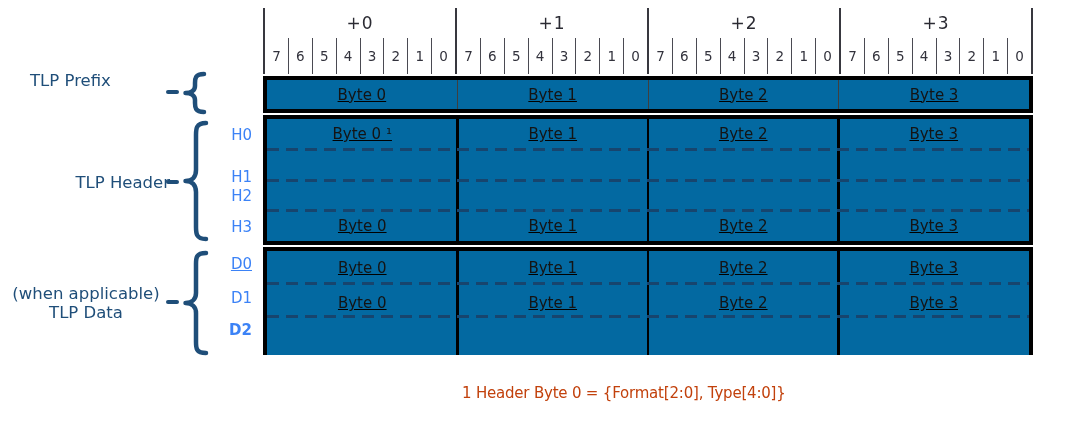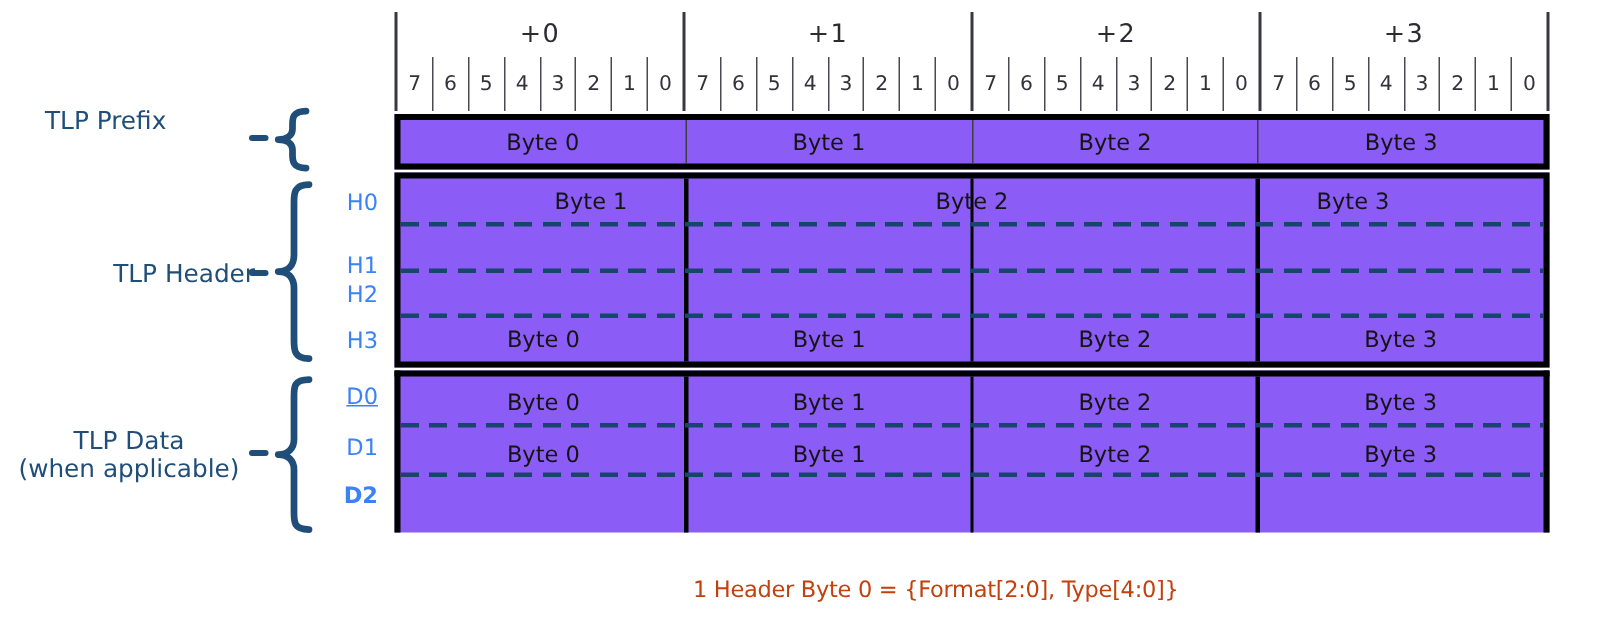--- a/index.html
+++ b/index.html
@@ -16,21 +16,21 @@
   .byte-group { flex:1; display:flex; flex-direction:column; box-sizing:border-box; border-left:2px solid #38383f; }
   .offset-label { height:30px; display:flex; align-items:center; justify-content:center;
     font-size:17px; color:#2b2b33; letter-spacing:1px; }
   .bit-row { height:36px; display:flex; }
   .bit-cell { flex:1; display:flex; align-items:center; justify-content:center;
     font-size:13.5px; color:#32323c; border-left:1.5px solid #4a4a52; }
   .bit-cell:first-child { border-left:none; }
 
   
   .box { position:absolute; left:263px; width:770px; box-sizing:border-box;
-    border:4px solid #000; background:#8b5cf6; }
+    border:4px solid #000; background:#0369a1;text-decoration:underline; }
   .prefix-box { top:76px; height:37px; display:flex; }
   .prefix-cell { flex:1; display:flex; align-items:center; justify-content:center;
     font-size:15px; color:#141414; border-left:1.5px solid #3f3f3f; }
   .prefix-cell:first-child { border-left:none; }
 
   .hdr-box  { top:115px; height:130px; display:flex; flex-direction:column; }
   .data-box { top:247px; height:108px; border-bottom:none; display:flex; flex-direction:column; }
 
   .grid-row  { flex:1; display:flex; position:relative; }
   .grid-cell { flex:1; display:flex; align-items:center; justify-content:center;
@@ -134,20 +134,21 @@
   </div>
 
   <div class="box hdr-box">
     <div class="vsep c1"></div>
     <div class="vsep c2"></div>
     <div class="vsep c3"></div>
     <div class="dash-line" style="top:29px;"></div>
     <div class="dash-line" style="top:60px;"></div>
     <div class="dash-line" style="top:90px;"></div>
     <div class="grid-row">
+      <div class="grid-cell">Byte 0 ¹</div>
       <div class="grid-cell">Byte 1</div>
       <div class="grid-cell">Byte 2</div>
       <div class="grid-cell">Byte 3</div>
     </div>
     <div class="grid-row">
       <div class="grid-cell"></div>
       <div class="grid-cell"></div>
       <div class="grid-cell"></div>
       <div class="grid-cell"></div>
     </div>
@@ -197,22 +198,22 @@
   <div class="row-label rl-h3">H3</div>
   <div class="row-label rl-d0">D0</div>
   <div class="row-label rl-d1">D1</div>
   <div class="row-label rl-d2">D2</div>
 
   <div class="group-label prefix-label">
     <div>TLP Prefix</div>
   </div>
   <div class="group-label header-label">TLP Header</div>
   <div class="group-label data-label">
+    <div>(when applicable)</div>
     <div>TLP Data</div>
-    <div>(when applicable)</div>
   </div>
 
   <div class="brace-dash bd-prefix"></div>
   <div class="brace-dash bd-header"></div>
   <div class="brace-dash bd-data"></div>
 
   <svg class="brace br-prefix" width="26" height="44">
     <path d="M 23 3 C 14 3 14 8 14 12 L 14 15 C 14 19.5 10 22 4.5 22 C 10 22 14 24.5 14 29 L 14 32 C 14 36 14 41 23 41"></path>
   </svg>
   <svg class="brace br-header" width="28" height="122">

